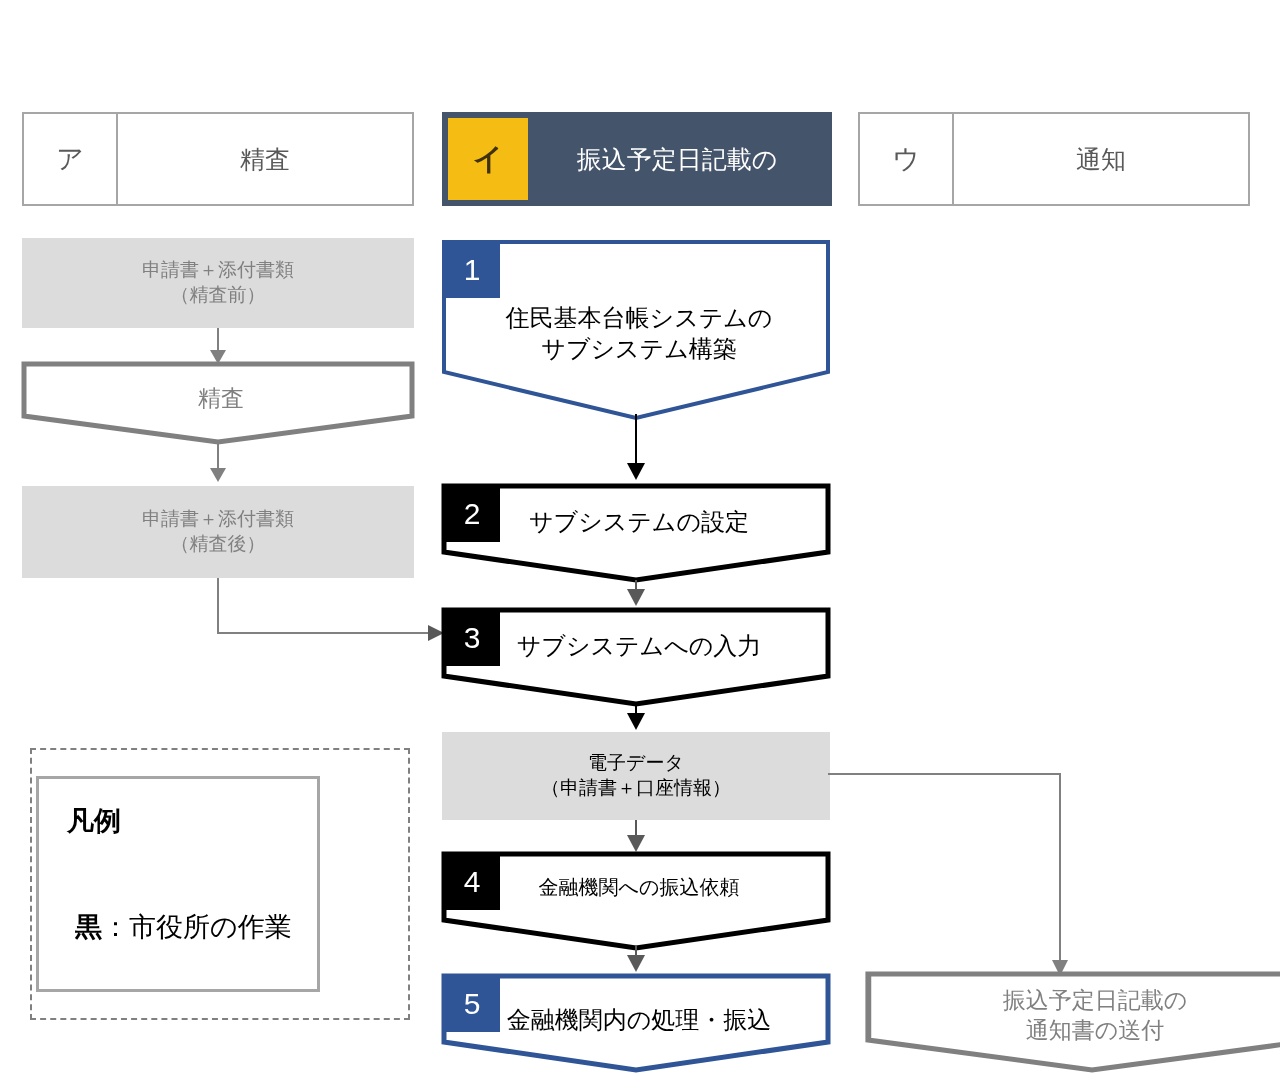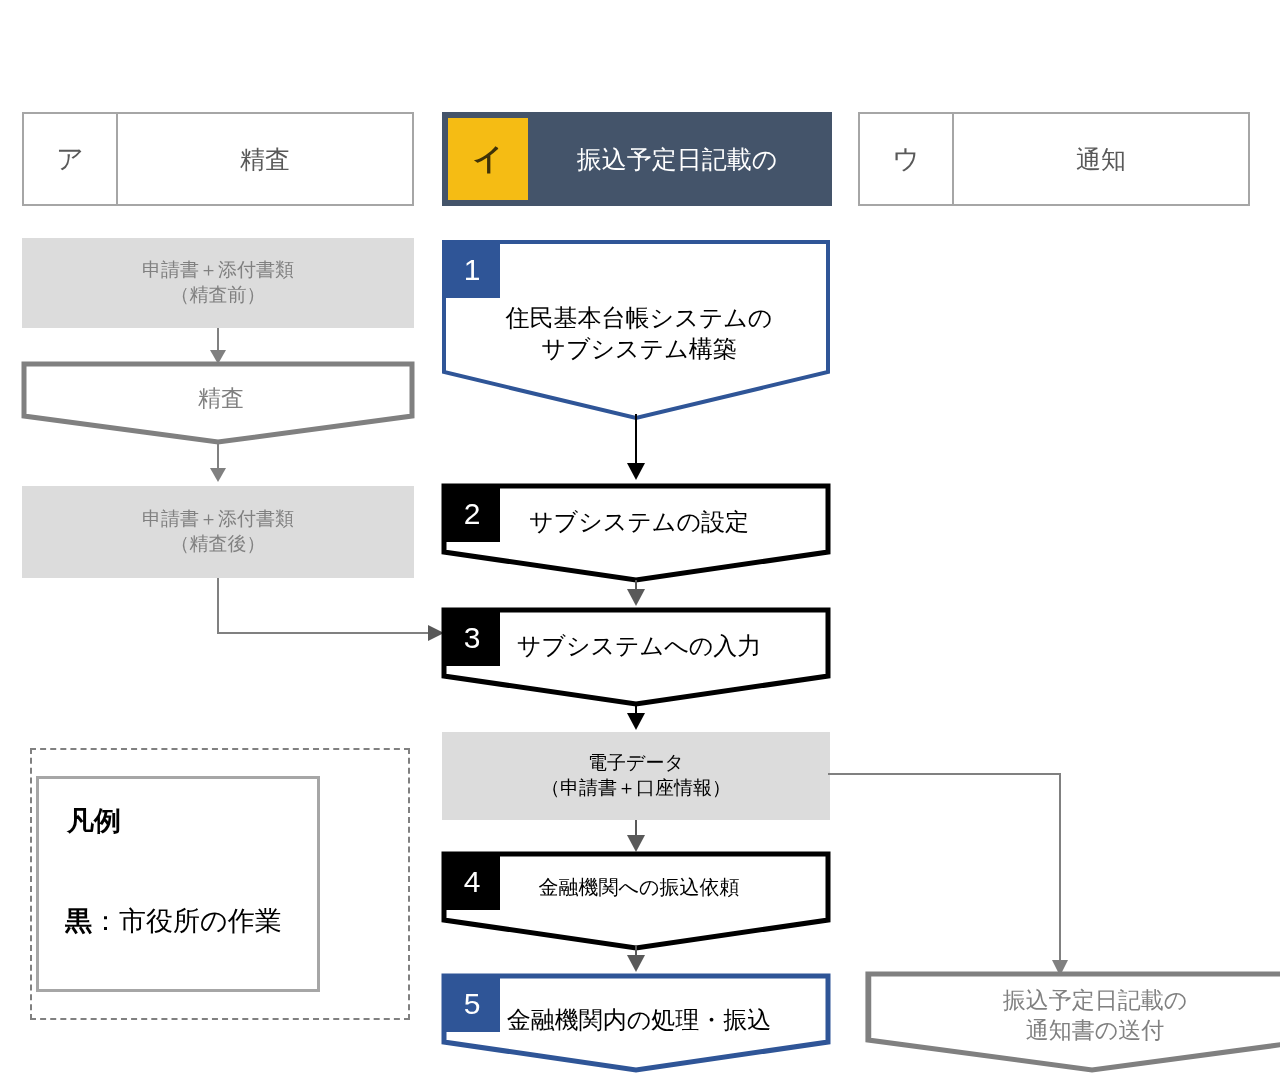--- a/index.html
+++ b/index.html
@@ -218,21 +218,21 @@
   <div class="connector" style="left:0; top:0; width:1280px; height:1088px;">
     <svg width="1280" height="1088">
       <polyline points="218,578 218,633 430,633" fill="none" stroke="#808080" stroke-width="2"></polyline>
       <polygon points="428,625 428,641 444,633" fill="#595959"></polygon>
     </svg>
   </div>
 
   <div id="legend-dashed" style="left:30px; top:748px; width:380px; height:272px;"></div>
   <div id="legend-box" style="left:36px; top:776px; width:284px; height:216px;">
     <div id="legend-title">凡例</div>
-    <div class="legend-row" style="top:124px;"><span class="legend-key-black">黒</span><span>：市役所の作業</span></div>
+    <div class="legend-row" style="top:130px;margin-left:10px;"><span class="legend-key-black">黒</span><span>：市役所の作業</span></div>
   </div>
 
   <div class="chevron" style="left:442px; top:240px; width:388px; height:180px;">
     <svg viewBox="0 0 388 180" preserveAspectRatio="none">
       <polygon points="2,2 386,2 386,132 194,178 2,132" fill="#ffffff" stroke="#2f5597" stroke-width="4"></polygon>
     </svg>
     <div class="step-badge" style="left:2px; top:2px; width:56px; height:56px; background:#2f5597;">1</div>
     <div class="ch-text" style="top:62px; font-size:24px; color:#000000;">住民基本台帳システムの
 サブシステム構築</div>
   </div>

